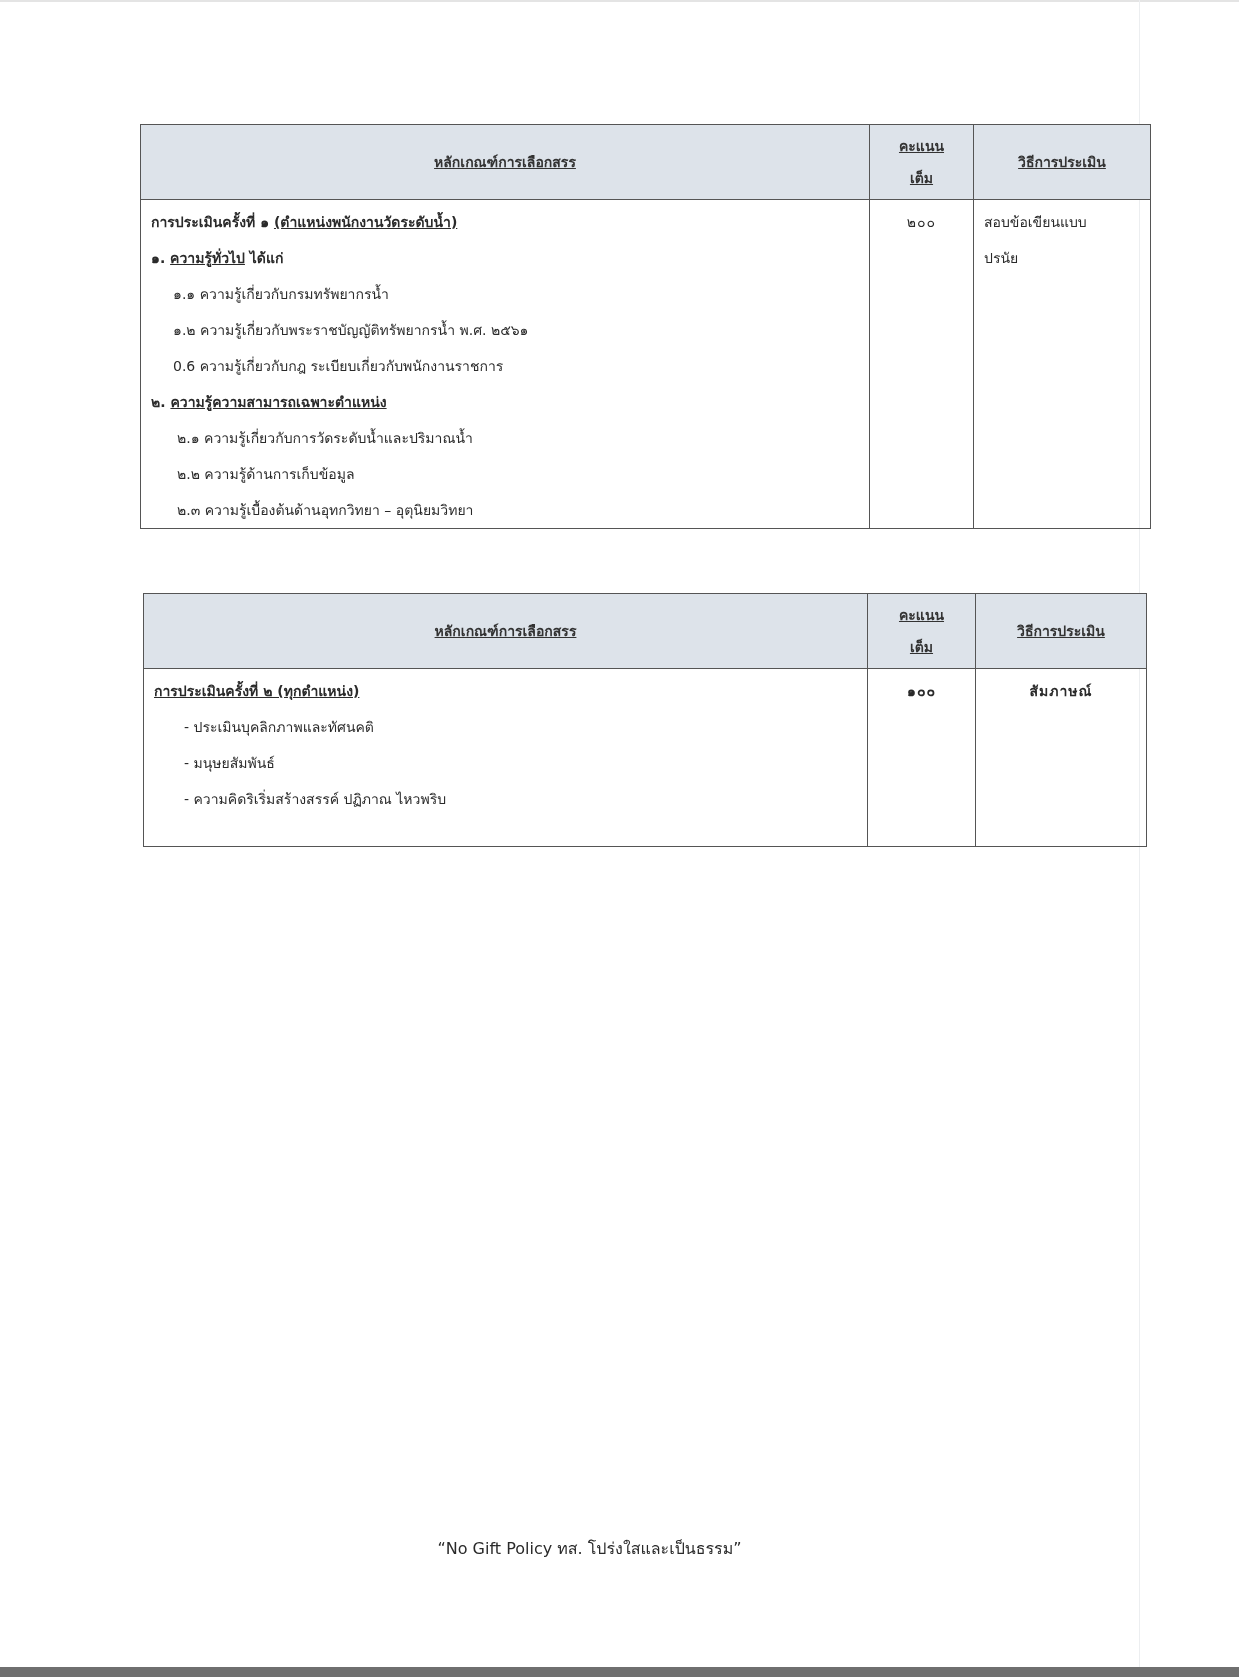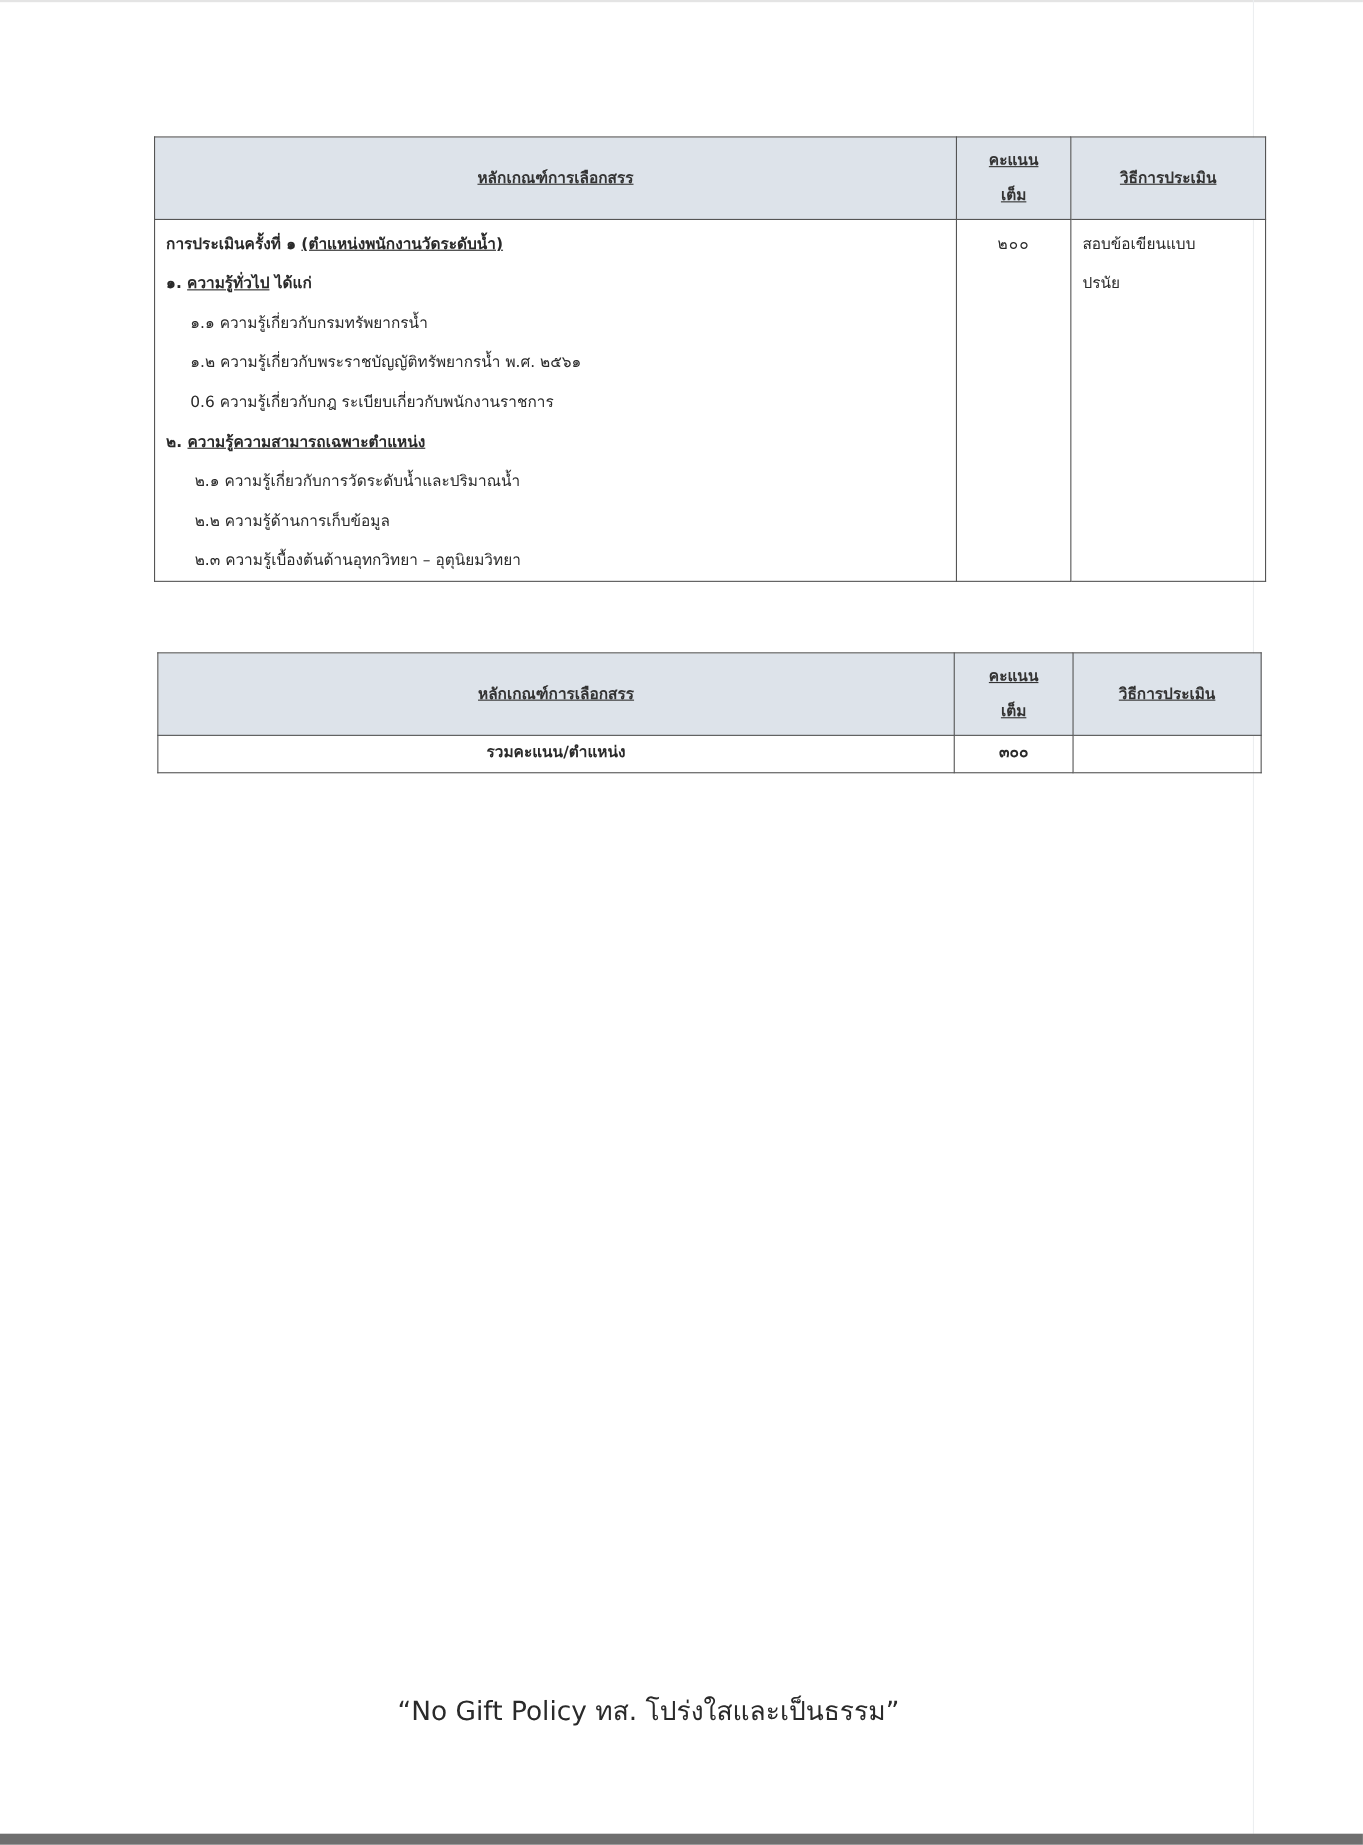--- a/index.html
+++ b/index.html
@@ -30,21 +30,21 @@
   .u { text-decoration: underline; }
   .ind1 { padding-left: 22px; }
   .ind2 { padding-left: 26px; }
   .dash { padding-left: 30px; }
   .center { text-align: center; }
   .score { text-align: center; padding-top: 4px !important; letter-spacing: 1px; }
   .method { padding: 4px 8px 0 10px !important; margin-top: 20px; }
   .total-row td { line-height: 30px; vertical-align: middle; }
   .footer {
     position: absolute; left: 0; width: 1179px; top: 1536px; text-align: center;
-    font-size: 24px; color: #2a2a2a;
+    font-size: 16px; color: #2a2a2a;
   }
 </style>
 </head>
 <body>
 
 <div class="top-strip"></div>
 <div class="scan-line" style="left:1139px"></div>
 
 <table class="crit t1">
   <colgroup>
@@ -96,23 +96,28 @@
   </colgroup>
   <tbody>
       <tr style="height:75px">
     <th>หลักเกณฑ์การเลือกสรร</th>
     <th>
       <div>คะแนน</div>
       <div>เต็ม</div>
     </th>
     <th>วิธีการประเมิน</th>
   </tr>
-  <tr class="total-row" style="height:34px">
-    <td class="center b">รวมคะแนน/ตำแหน่ง</td>
-    <td class="center b">๓๐๐</td>
-    <td></td>
+  <tr style="height:178px">
+    <td class="cell-main">
+      <div class="line b u">การประเมินครั้งที่ ๒ (ทุกตำแหน่ง)</div>
+      <div class="line dash">- ประเมินบุคลิกภาพและทัศนคติ</div>
+      <div class="line dash">- มนุษยสัมพันธ์</div>
+      <div class="line dash">- ความคิดริเริ่มสร้างสรรค์ ปฏิภาณ ไหวพริบ</div>
+    </td>
+    <td class="score b">๑๐๐</td>
+    <td class="score b">สัมภาษณ์</td>
   </tr>
 </tbody>
   </table>
 
 <div class="footer">“No Gift Policy ทส. โปร่งใสและเป็นธรรม”</div>
 
 <div class="bottom-strip"></div>
 
 </body></html>

